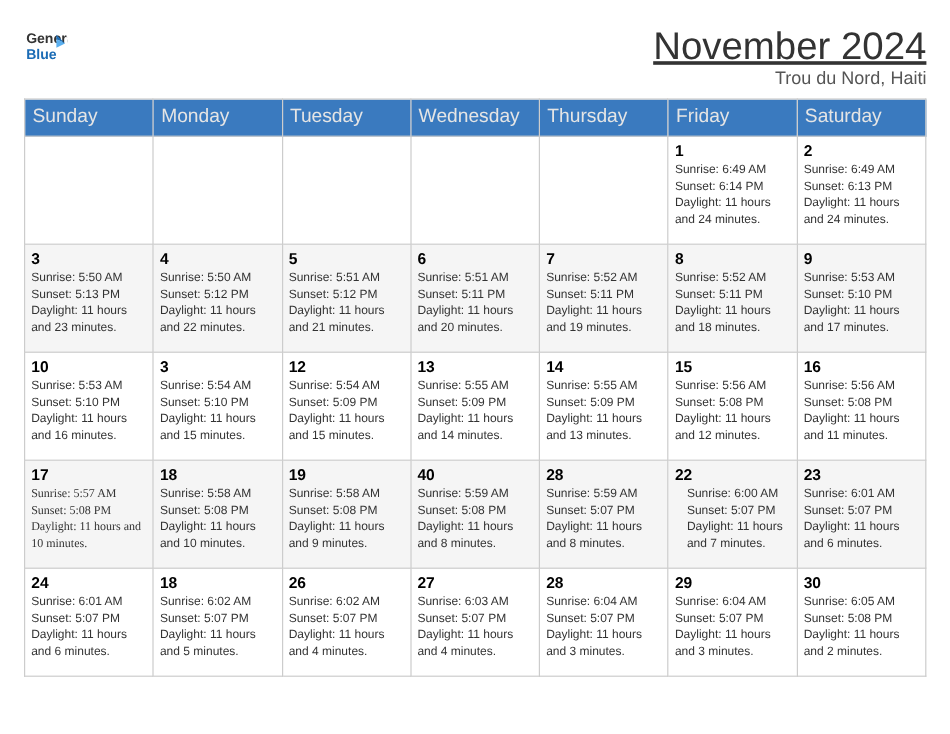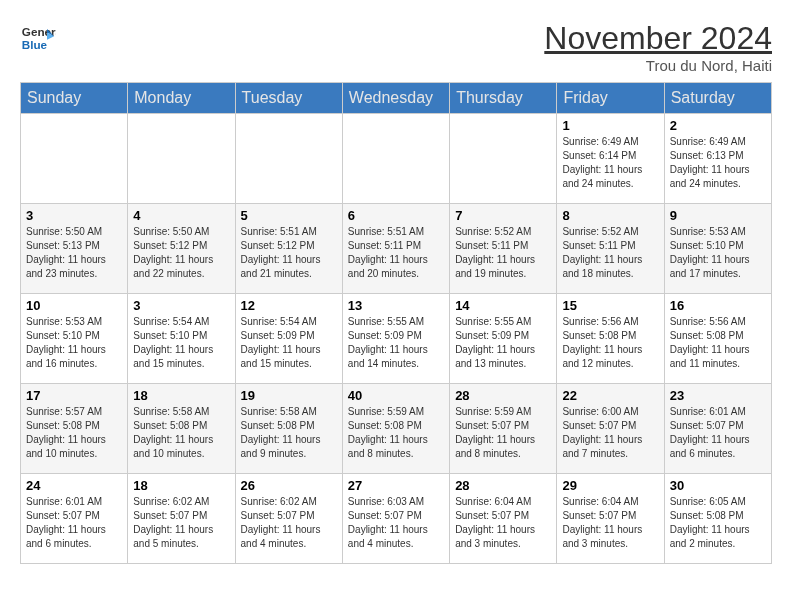--- a/index.html
+++ b/index.html
@@ -213,21 +213,21 @@
         <td>
           <span class="day-num">16</span>
           <div class="day-info" style="white-space: pre-line;">Sunrise: 5:56 AM
 Sunset: 5:08 PM
 Daylight: 11 hours and 11 minutes.</div>
         </td>
       </tr>
       <tr>
         <td>
           <span class="day-num">17</span>
-          <div class="day-info" style="white-space: pre-line;">Sunrise: 5:57 AM
+          <div class="day-info" style="white-space: pre-line; font-family: Liberation Serif, serif;">Sunrise: 5:57 AM
 Sunset: 5:08 PM
 Daylight: 11 hours and 10 minutes.</div>
         </td>
         <td>
           <span class="day-num">18</span>
           <div class="day-info" style="white-space: pre-line;">Sunrise: 5:58 AM
 Sunset: 5:08 PM
 Daylight: 11 hours and 10 minutes.</div>
         </td>
         <td>
@@ -243,21 +243,21 @@
 Daylight: 11 hours and 8 minutes.</div>
         </td>
         <td>
           <span class="day-num">28</span>
           <div class="day-info" style="white-space: pre-line;">Sunrise: 5:59 AM
 Sunset: 5:07 PM
 Daylight: 11 hours and 8 minutes.</div>
         </td>
         <td>
           <span class="day-num">22</span>
-          <div class="day-info" style="white-space: pre-line;">Sunrise: 6:00 AM
+          <div class="day-info" style="white-space: pre-line; margin-left: 10px;">Sunrise: 6:00 AM
 Sunset: 5:07 PM
 Daylight: 11 hours and 7 minutes.</div>
         </td>
         <td>
           <span class="day-num">23</span>
           <div class="day-info" style="white-space: pre-line;">Sunrise: 6:01 AM
 Sunset: 5:07 PM
 Daylight: 11 hours and 6 minutes.</div>
         </td>
       </tr>

